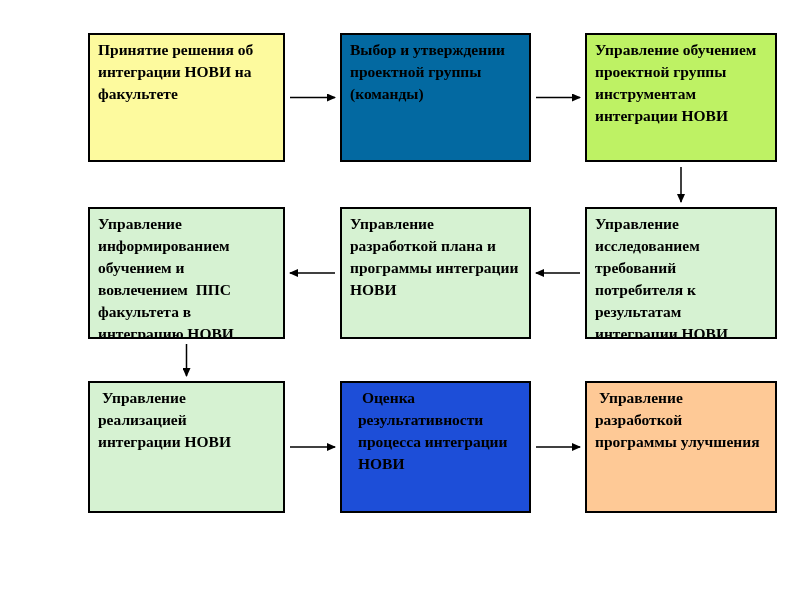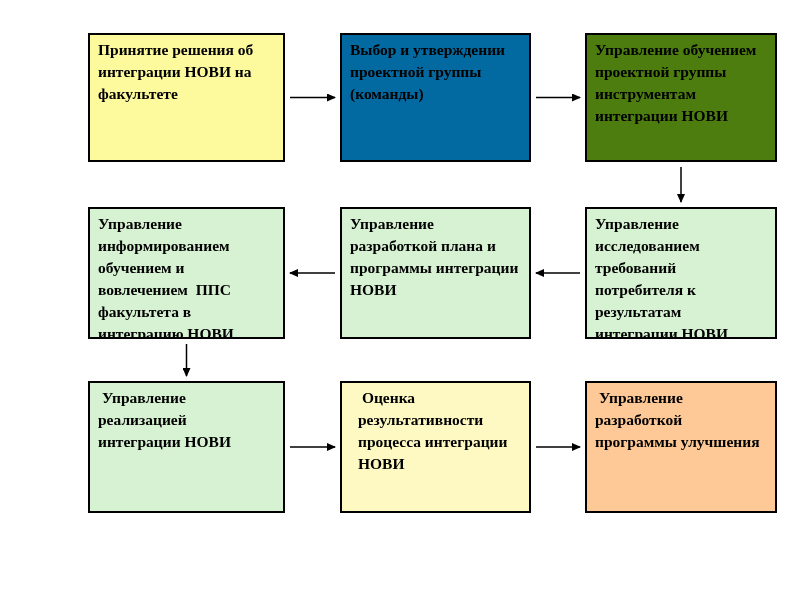--- a/index.html
+++ b/index.html
@@ -49,21 +49,21 @@
 <div id="diagram">
 
   <div class="node r1 c1" style="background-color: rgb(253, 250, 158);">Принятие решения об
 интеграции НОВИ на
 факультете</div>
 
   <div class="node r1 c2" style="background-color: #0369a1;">Выбор и утверждении
 проектной группы
 (команды)</div>
 
-  <div class="node r1 c3" style="background-color: #4d7c0f;">Управление обучением
+  <div class="node r1 c3" style="background-color: #bef264;">Управление обучением
 проектной группы
 инструментам
 интеграции НОВИ</div>
 
   <div class="node r2 c1" style="background-color: rgb(214, 242, 210);">Управление
 информированием
 обучением и
 вовлечением  ППС
 факультета в
 интеграцию НОВИ</div>
@@ -77,21 +77,21 @@
 исследованием
 требований
 потребителя к
 результатам
 интеграции НОВИ</div>
 
   <div class="node r3 c1" style="background-color: rgb(214, 242, 210);"> Управление
 реализацией
 интеграции НОВИ</div>
 
-  <div class="node r3 c2" style="background-color: #fef9c3; padding-left: 16px;"> Оценка
+  <div class="node r3 c2" style="background-color: #1d4ed8; padding-left: 16px;"> Оценка
 результативности
 процесса интеграции
 НОВИ</div>
 
   <div class="node r3 c3" style="background-color: rgb(254, 201, 150);"> Управление
 разработкой
 программы улучшения</div>
 
   <svg id="arrow-layer" viewBox="0 0 800 600" xmlns="http://www.w3.org/2000/svg">
     <defs>

